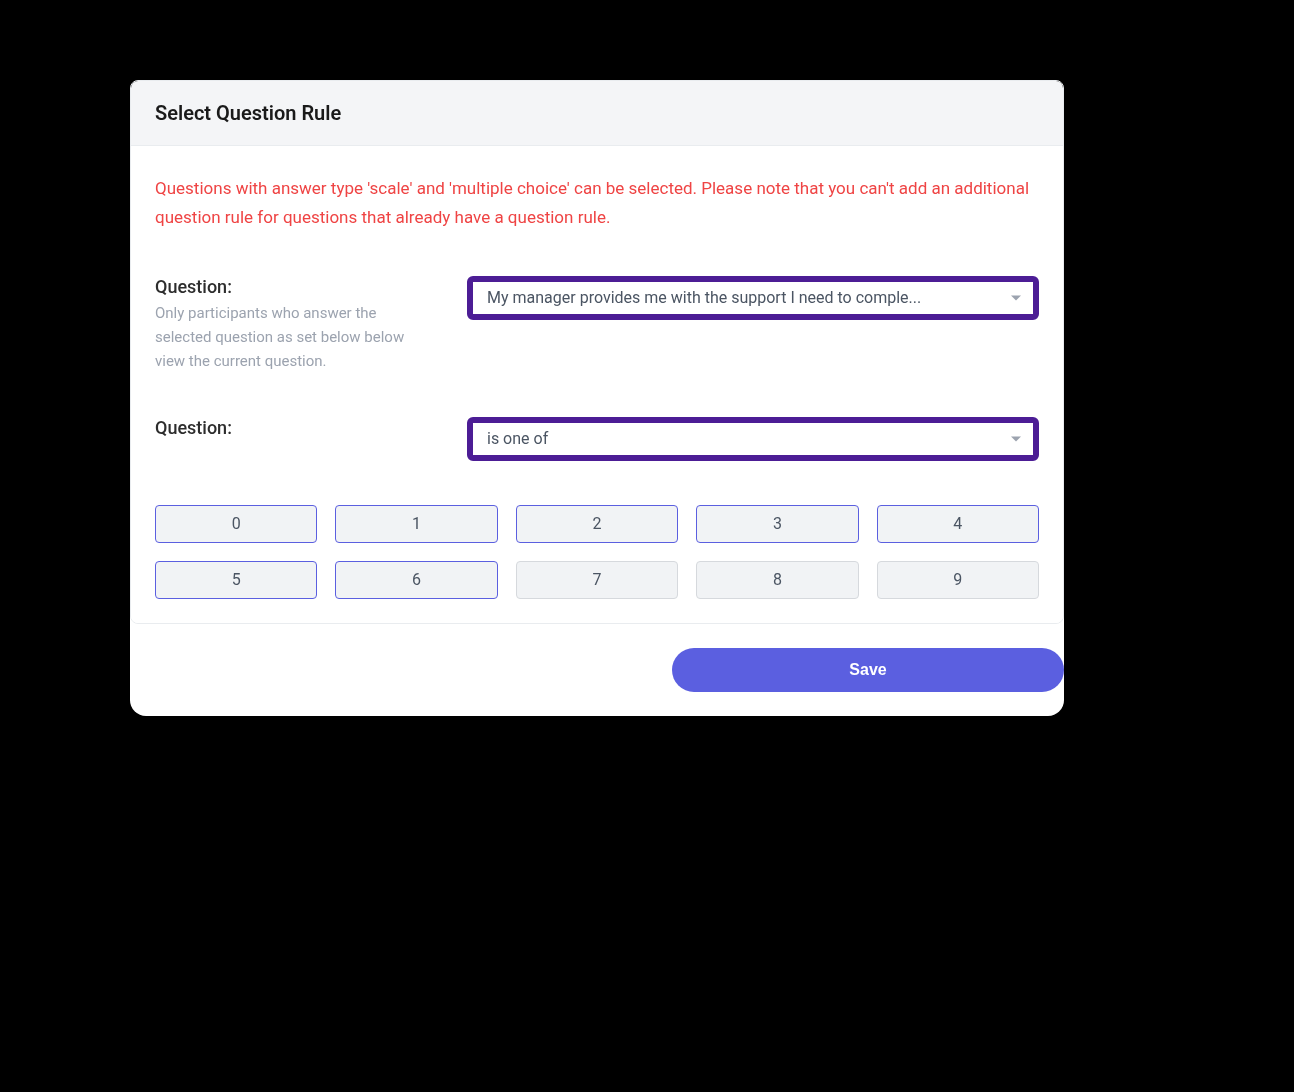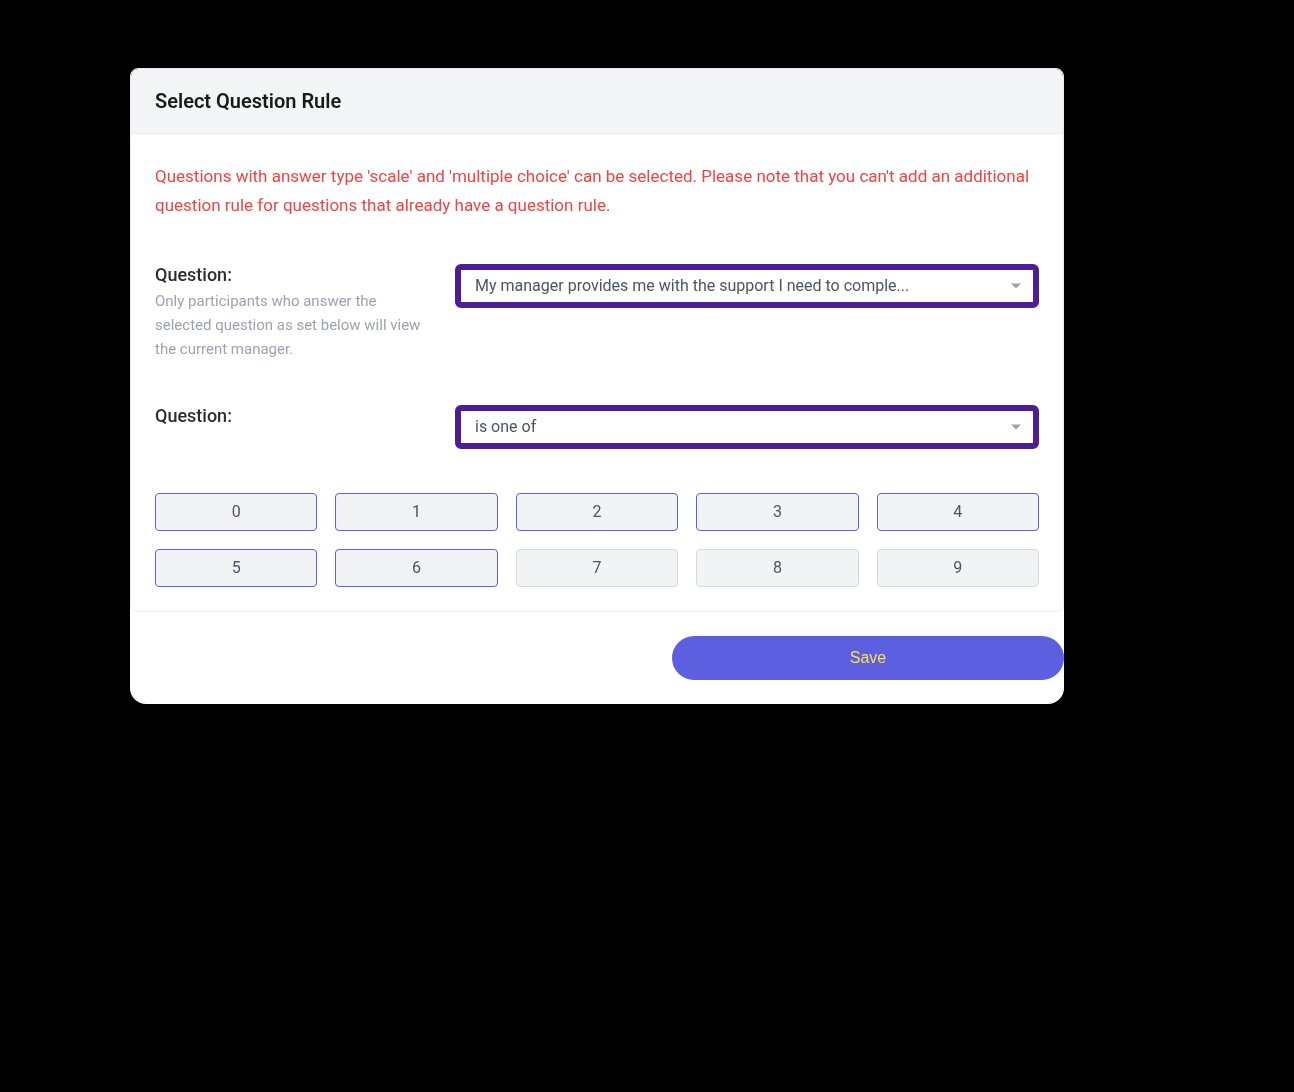--- a/index.html
+++ b/index.html
@@ -9,21 +9,21 @@
     }
     body {
       font-family: -apple-system, BlinkMacSystemFont, "Segoe UI", Roboto, Helvetica, Arial, sans-serif;
       background: #000;
       width: 1294px;
       height: 1092px;
       position: relative;
     }
     .modal-wrapper {
       position: absolute;
-      top: 68px;
+      top: 80px;
       left: 130px;
       width: 934px;
       background: #fff;
       border-radius: 16px;
       box-shadow: 0 0 60px 30px rgba(0,0,0,0.4);
       overflow: visible;
     }
     .panel {
       border: 1px solid #e9ecef;
       border-radius: 8px;
@@ -45,21 +45,21 @@
       background: #fff;
     }
     .description {
       font-size: 17px;
       line-height: 1.7;
       color: #ef4444;
       margin-bottom: 44px;
     }
     .field-row {
       display: flex;
-      gap: 20px;
+      gap: 32px;
       margin-bottom: 44px;
       justify-content: flex-end;
     }
     .field-label-col {
       width: 280px;
       flex-shrink: 0;
     }
     .field-label {
       font-size: 18px;
       font-weight: 500;
@@ -131,28 +131,29 @@
     }
     .footer {
       display: flex;
       justify-content: flex-end;
       padding: 24px 0 24px 0;
     }
     .save-button {
       width: 392px;
       height: 44px;
       background: #5b5fe0;
-      color: #fde047;
+      color: #ffffff;
       font-size: 16px;
       border: none;
       border-radius: 22px;
       cursor: pointer;
       display: flex;
       align-items: center;
       justify-content: center;
+      font-weight: bold;
     }
     .noise-bg {
       position: absolute;
       inset: 0;
       background: #000;
     }
   </style>
 </head>
 <body>
 
@@ -162,21 +163,21 @@
   <div class="panel">
     <div class="panel-header">
       <div class="panel-title">Select Question Rule</div>
     </div>
     <div class="panel-body">
       <p class="description">Questions with answer type 'scale' and 'multiple choice' can be selected. Please note that you can't add an additional question rule for questions that already have a question rule.</p>
 
       <div class="field-row">
         <div class="field-label-col">
           <div class="field-label">Question:</div>
-          <div class="field-help">Only participants who answer the selected question as set below will view the current manager.</div>
+          <div class="field-help">Only participants who answer the selected question as set below below view the current question.</div>
         </div>
         <div class="field-control-col">
           <div class="select">
             <span class="select-text">My manager provides me with the support I need to comple...</span>
             <span class="select-caret"></span>
           </div>
         </div>
       </div>
 
       <div class="field-row">

